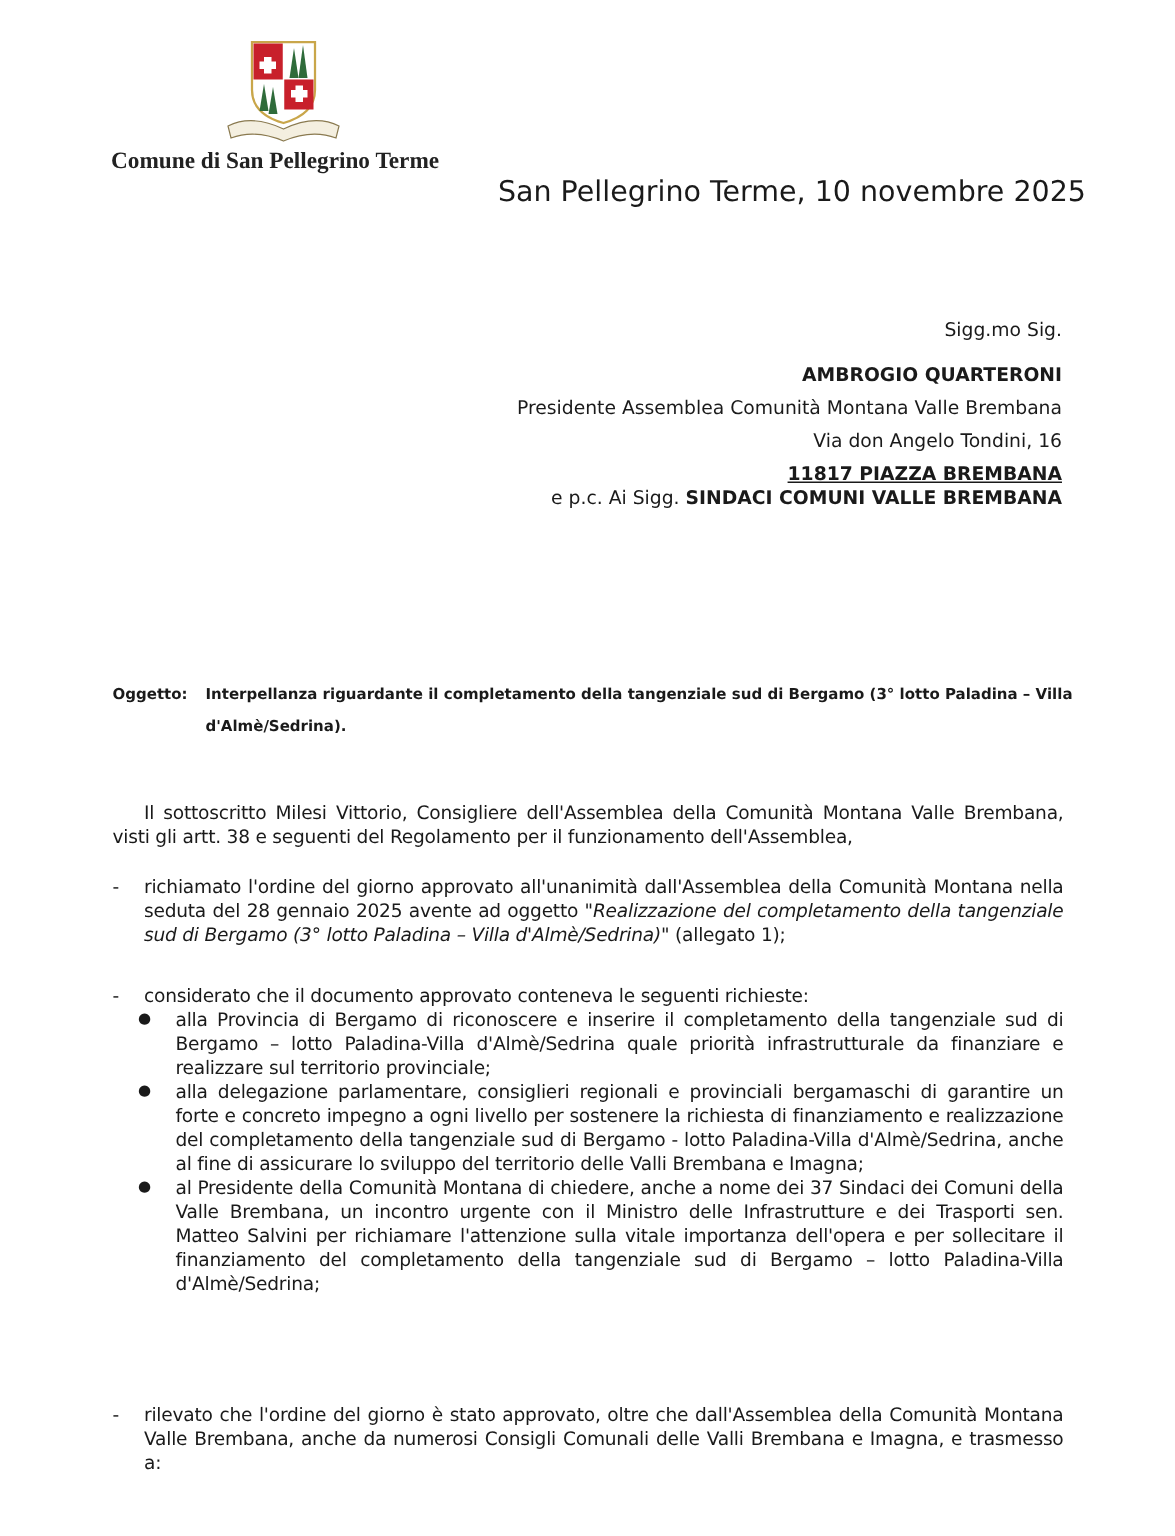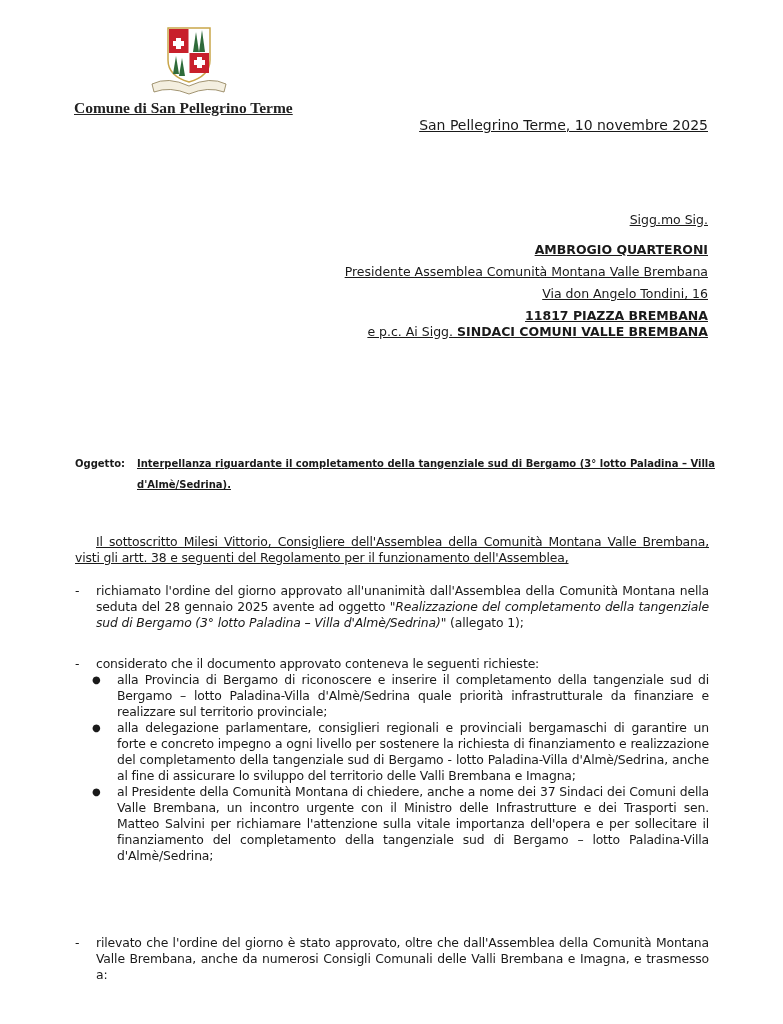--- a/index.html
+++ b/index.html
@@ -1,24 +1,24 @@
 <!DOCTYPE html>
 <html><head>
 <meta charset="utf-8">
 <style>
   html, body { margin:0; padding:0; }
   body {
     width:783px; height:1024px; background:#ffffff; position:relative; overflow:hidden;
     font-family: "DejaVu Sans", sans-serif; color:#1a1a1a;
   }
-  .abs { position:absolute;text-decoration:underline; }
+  .abs { position:absolute; }
   .logo { left:148px; top:24px; width:82px; height:72px; }
   .comune { left:74px; top:99px; font-family:"Liberation Serif", serif; font-weight:bold; font-size:15.5px; color:#222; }
   .doc { font-size:12.4px; line-height:16px; letter-spacing:-0.15px; }
-  .date { right:75px; top:117px; font-size:14px; }
+  .date { right:59px; top:117px; font-size:19px; }
   .right-block { right:75px; text-align:right; font-size:12.5px; }
   .bold { font-weight:bold; }
   .u { text-decoration:underline; }
   .oggetto { left:75px; top:453px; width:640px; font-size:10px; line-height:21px; font-weight:bold; }
   .oggetto .lbl { position:absolute; left:0; top:0; }
   .oggetto .txt { margin-left:62px; text-align:justify; }
   .para { left:75px; width:634px; text-align:justify; }
   .dash-item { position:absolute; left:75px; width:634px; }
   .dash-item .dash { position:absolute; left:0; top:0; }
   .dash-item .body { margin-left:21px; text-align:justify; }

